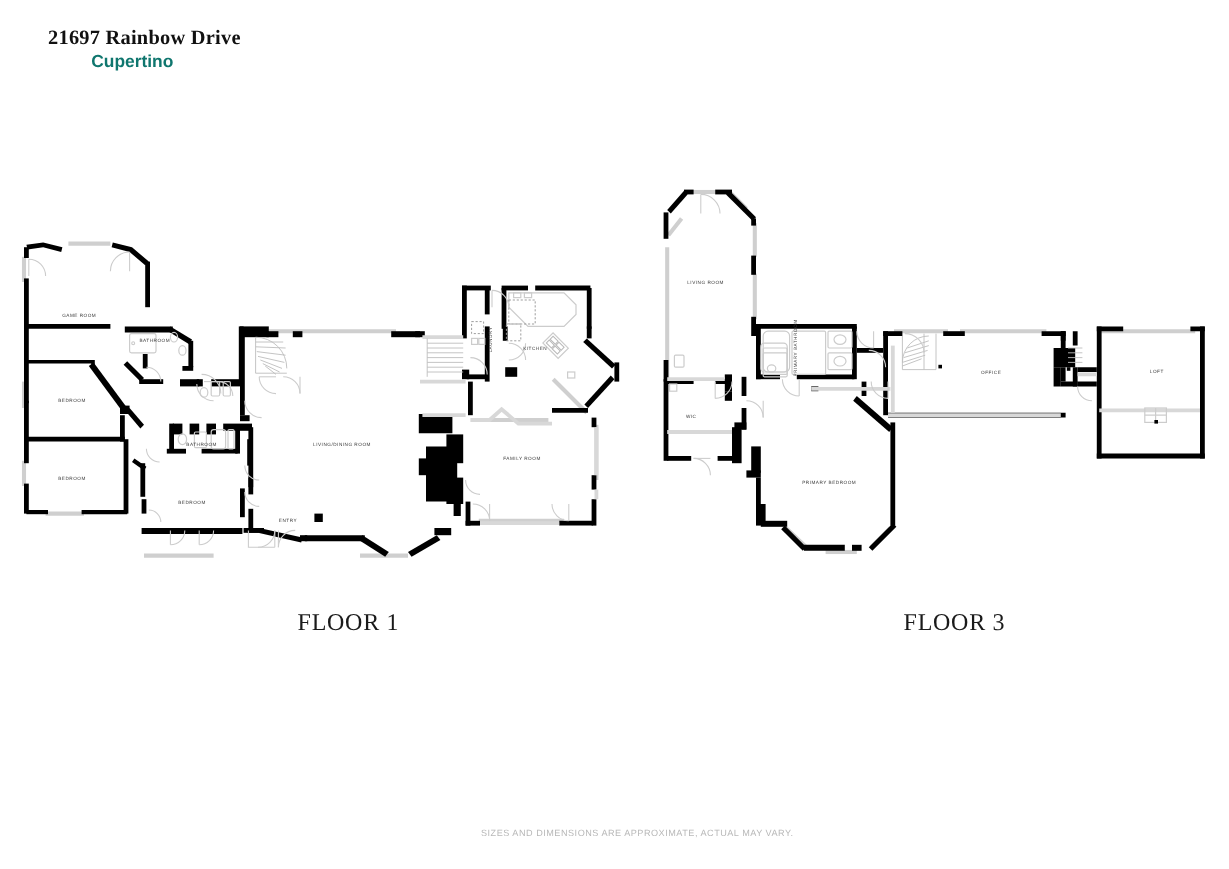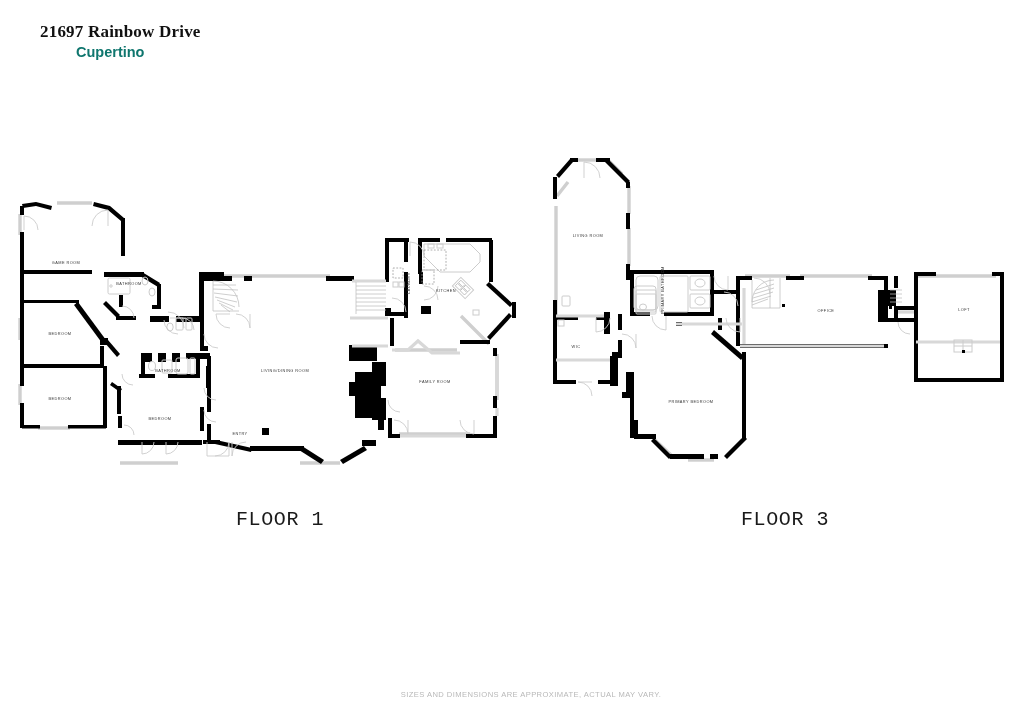--- a/index.html
+++ b/index.html
@@ -38,25 +38,26 @@
     font-family: "Liberation Sans", sans-serif;
     font-weight: bold;
     font-size: 14.5px;
     color: #0f766e;
     line-height: 19px;
     margin-top: 1px;
     margin-left: 36px;
   }
   .floor-caption {
     position: absolute;
-    font-family: Liberation Mono, monospace;
+    font-family: Liberation Serif, serif;
     font-size: 20px;
     letter-spacing: .6px;
     color: #1a1a1a;
     white-space: nowrap;
+    margin-left: 12px;
   }
   #floor1-caption { top: 508px; left: 236px; }
   #floor2-caption { top: 508px; left: 741px; }
   .disclaimer {
     position: absolute;
     top: 690px;
     left: 0;
     width: 1024px;
     text-align: center;
     font-size: 7.6px;

